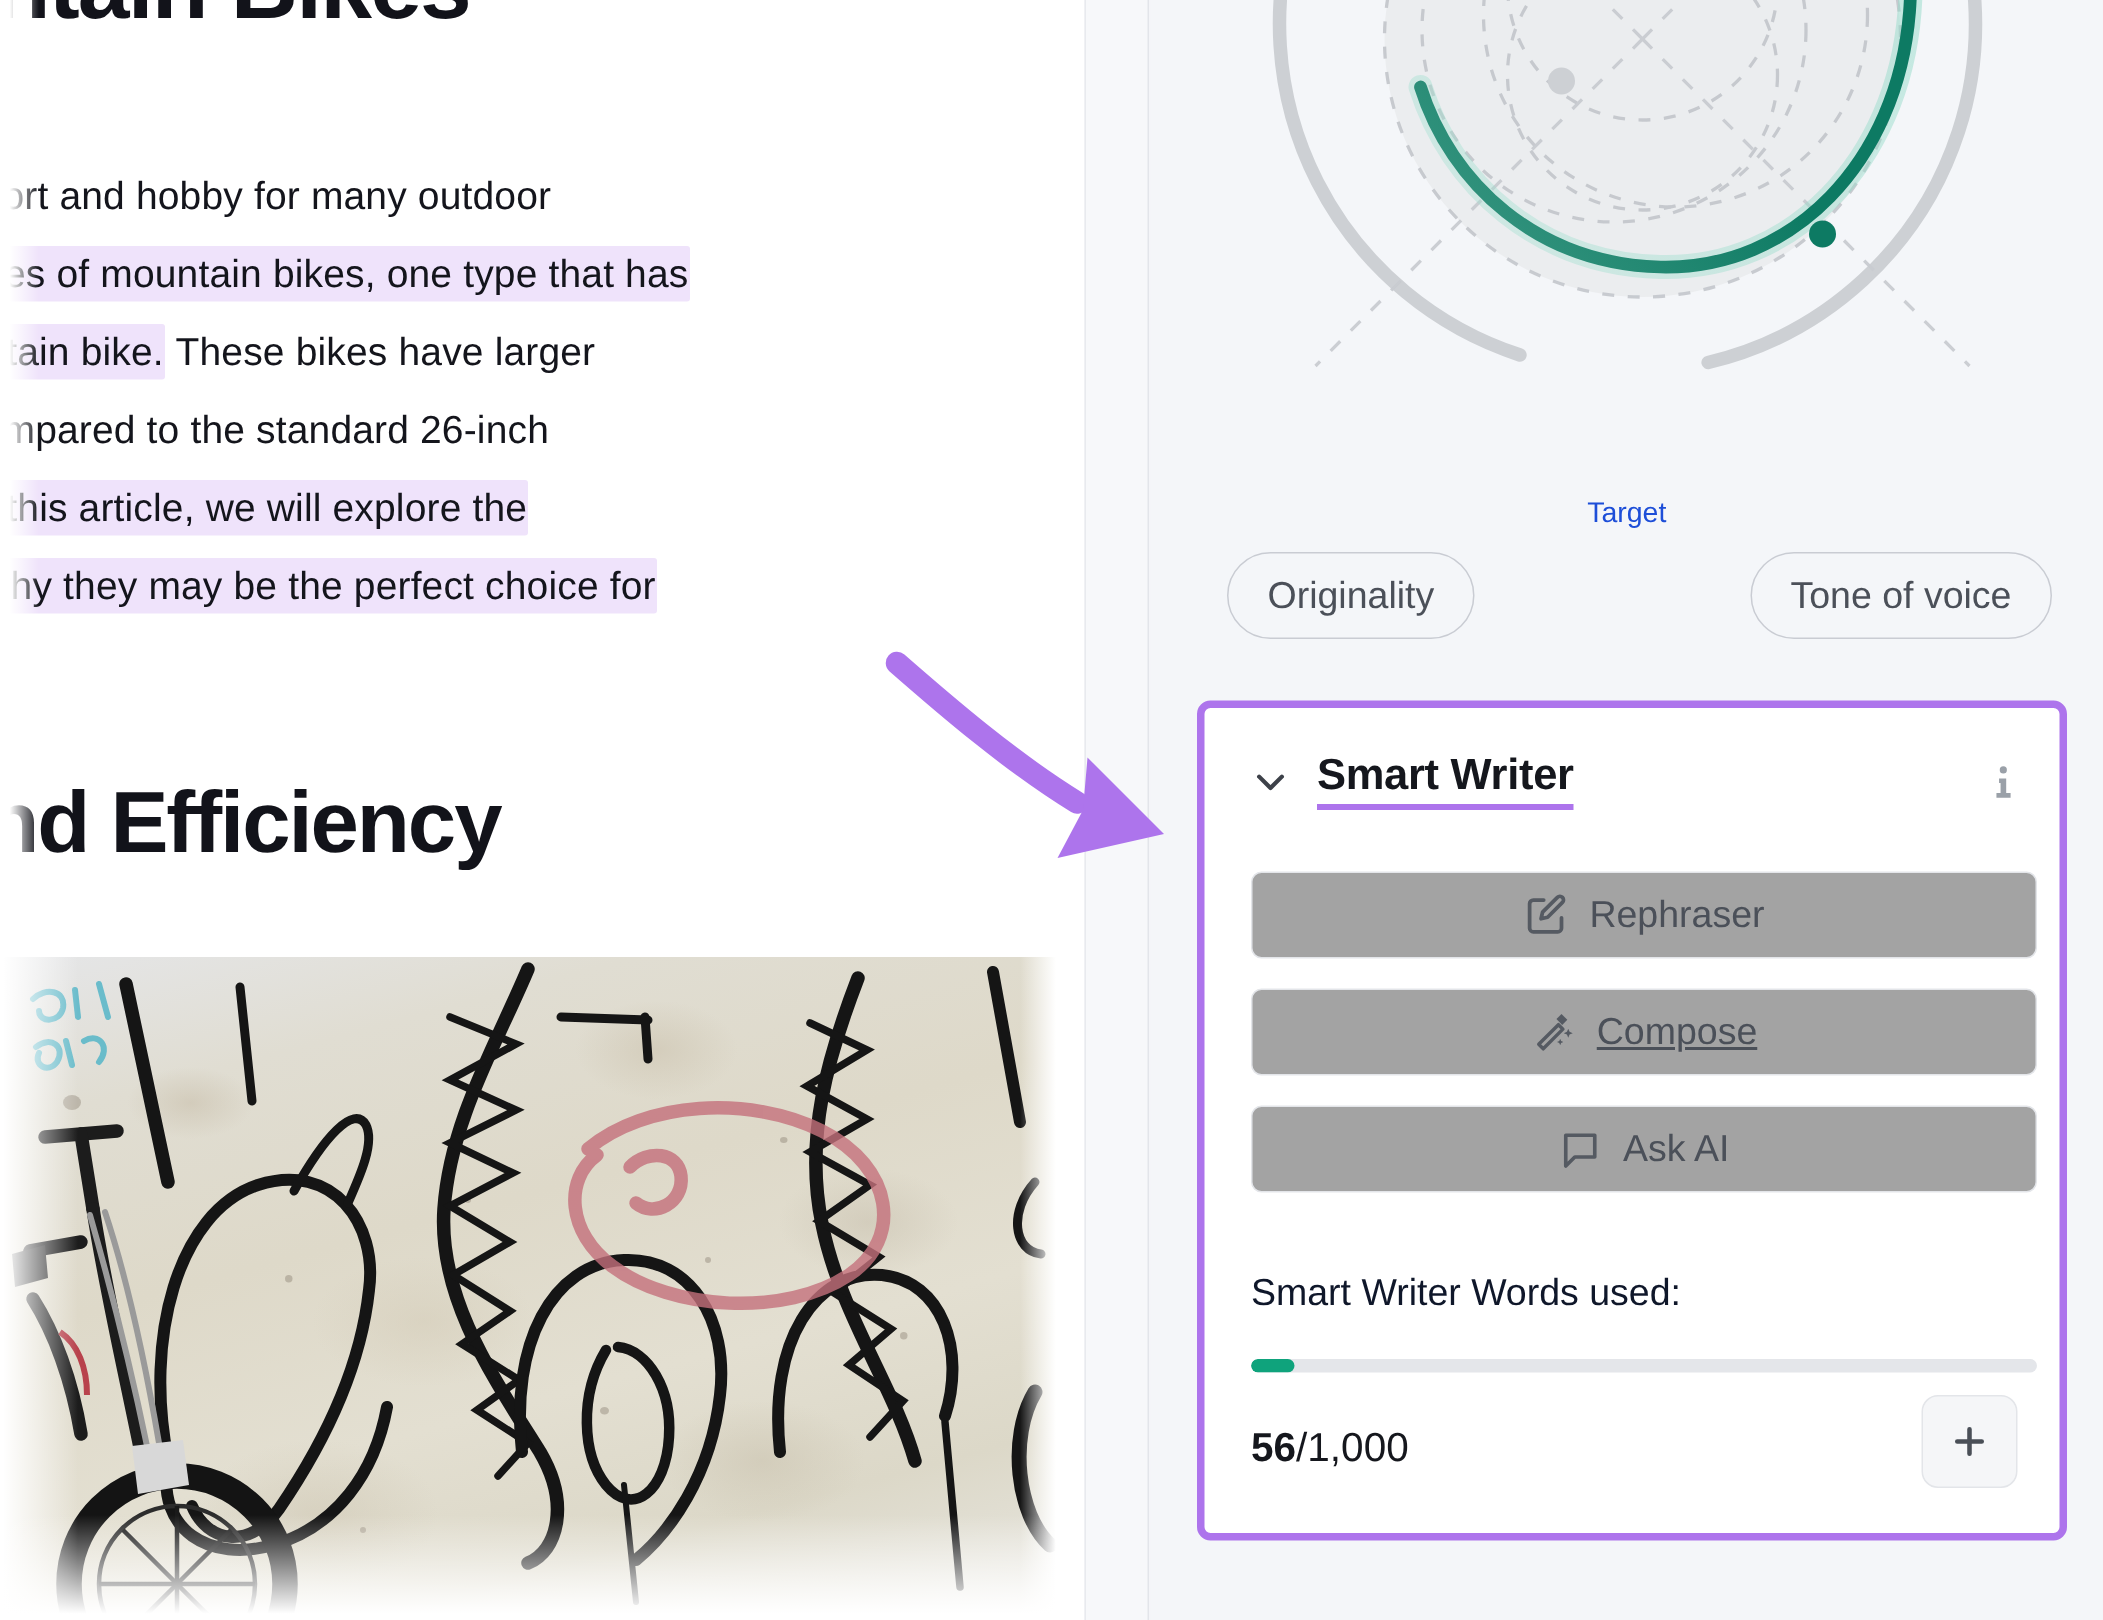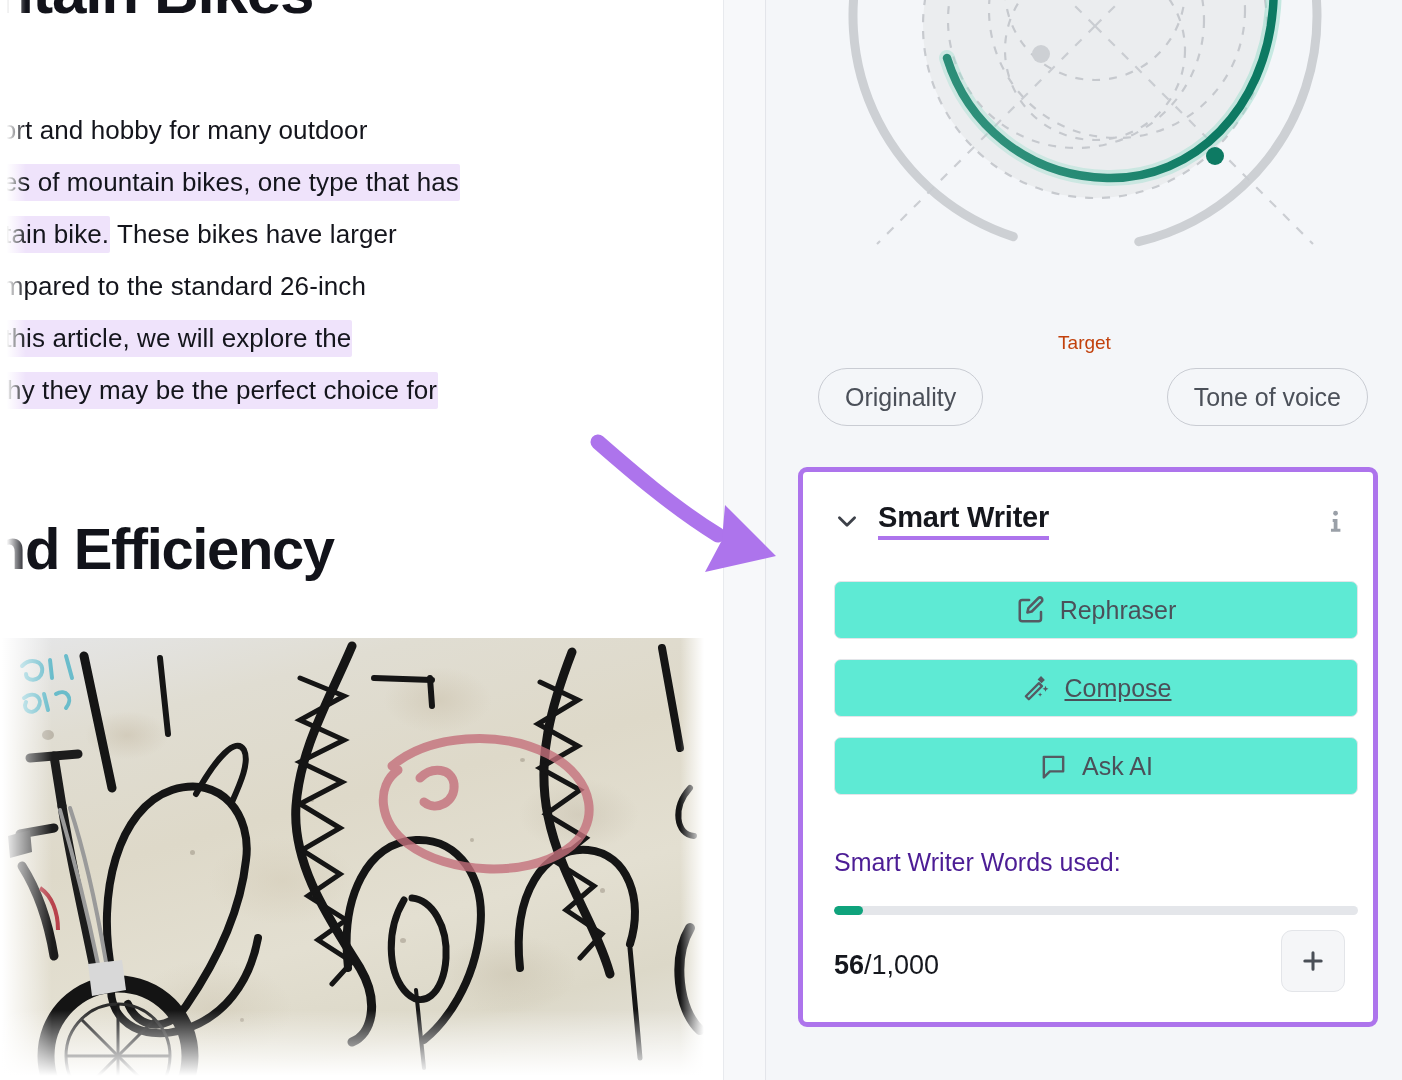--- a/index.html
+++ b/index.html
@@ -151,21 +151,21 @@
     width: 580px; height: 600px;
   }
   .gauge svg { display: block; width: 580px; height: 600px; }
 
   .target-label {
     position: absolute;
     left: 0; right: 0;
     top: 332px;
     text-align: center;
     font-size: 19px;
-    color: #c2410c;
+    color: #1d4ed8;
   }
 
   
   .pill-row {
     position: absolute;
     left: 0; right: 0;
     top: 368px;
     height: 58px;
   }
   .pill {
@@ -228,41 +228,41 @@
     width: 26px; height: 30px;
     display: flex; align-items: center; justify-content: center;
     cursor: pointer;
   }
 
   .sw-btn {
     position: absolute;
     left: 31px;
     width: 524px;
     height: 58px;
-    background: #5eead4;
+    background: #a3a3a3;
     border: 1px solid #e3e5e9;
     border-radius: 7px;
     display: flex;
     align-items: center;
     justify-content: center;
     gap: 14px;
     font-size: 25px;
     color: #4b5059;
     cursor: pointer;
   }
   .sw-btn svg { flex: none; }
   .btn-rephraser { top: 109px; }
   .btn-compose   { top: 187px; text-decoration: underline; }
   .btn-askai     { top: 265px; }
 
   .words-label {
     position: absolute;
     left: 31px; top: 376px;
     font-size: 25px;
-    color: #4c1d95;
+    color: #0f172a;
   }
 
   .progress {
     position: absolute;
     left: 31px; top: 434px;
     width: 524px; height: 9px;
     background: #e4e6ea;
     border-radius: 5px;
     overflow: hidden;
     cursor: pointer;

